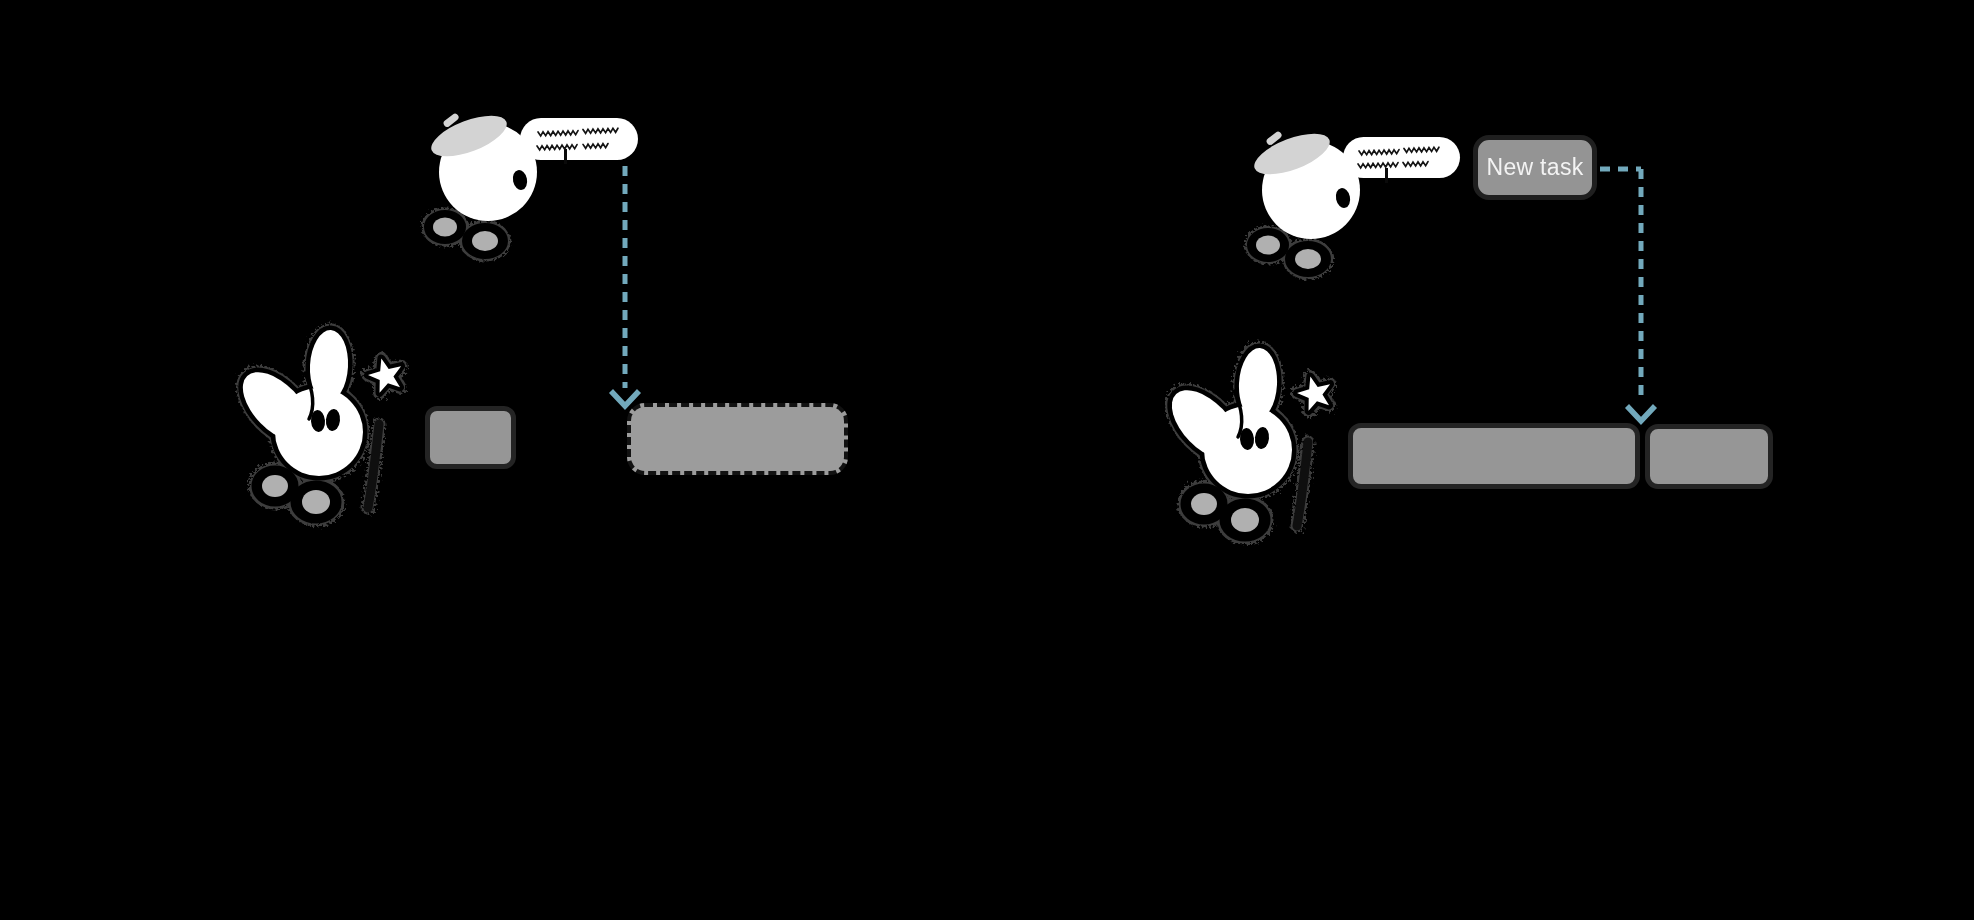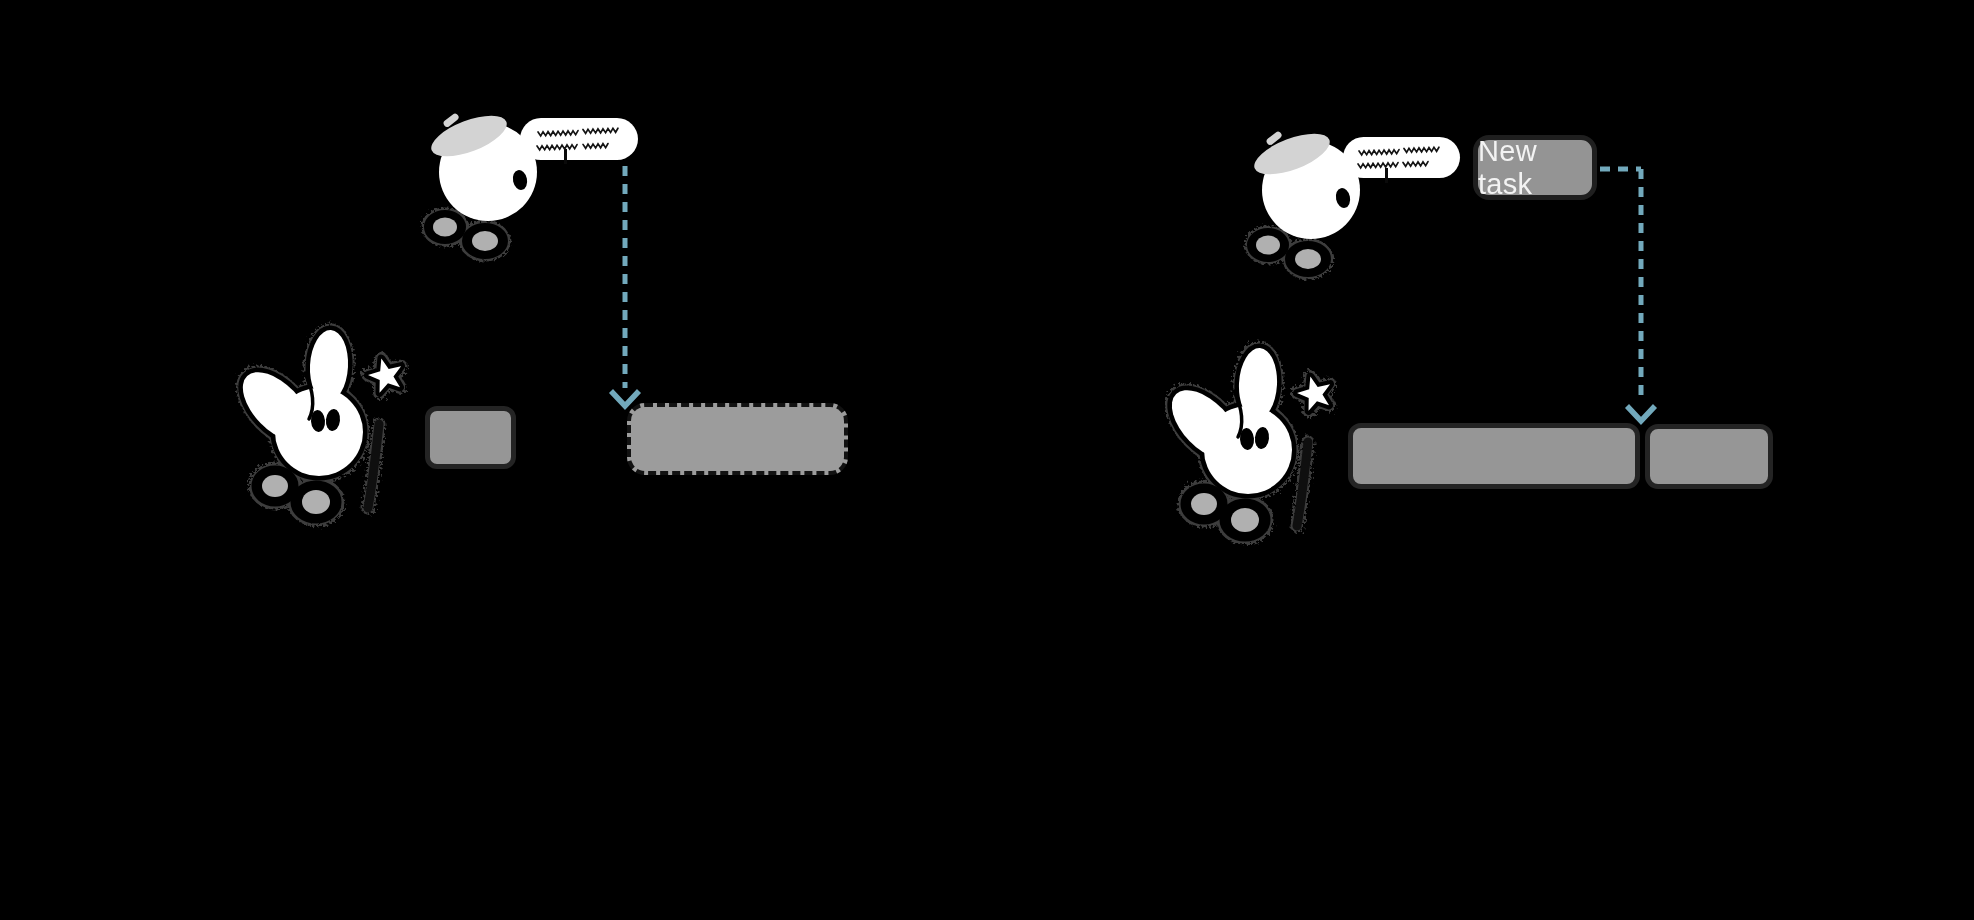--- a/index.html
+++ b/index.html
@@ -6,21 +6,21 @@
   .stage{position:relative;width:1974px;height:920px;background:#000;overflow:hidden;
          font-family:"Liberation Sans",sans-serif;}
   .abs{position:absolute;}
   .bubble{background:#fff;border-radius:21px;}
   .bubble-tail{width:3px;background:#0a0a0a;}
   .block{box-sizing:border-box;background:#969696;border:5px solid #242424;border-radius:13px;}
   .block.small{border-radius:12px;}
   .placeholder{box-sizing:border-box;background:#9c9c9c;border:4px dashed #121212;border-radius:18px;}
   .task-btn{box-sizing:border-box;background:#949494;border:5px solid #1f1f1f;border-radius:16px;
             display:flex;align-items:center;justify-content:center;}
-  .task-btn span{color:#f3f3f3;font-size:29px;letter-spacing:.3px;}
+  .task-btn span{color:#f3f3f3;font-size:23px;letter-spacing:.3px;}
   svg{display:block;overflow:visible;}
 </style>
 </head>
 <body>
 
 <div class="stage">
 
   <section class="abs" style="left:0;top:0;width:987px;height:920px;">
 
     <svg class="abs" style="left:415px;top:90px;" width="180" height="200" viewBox="0 0 180 200">

